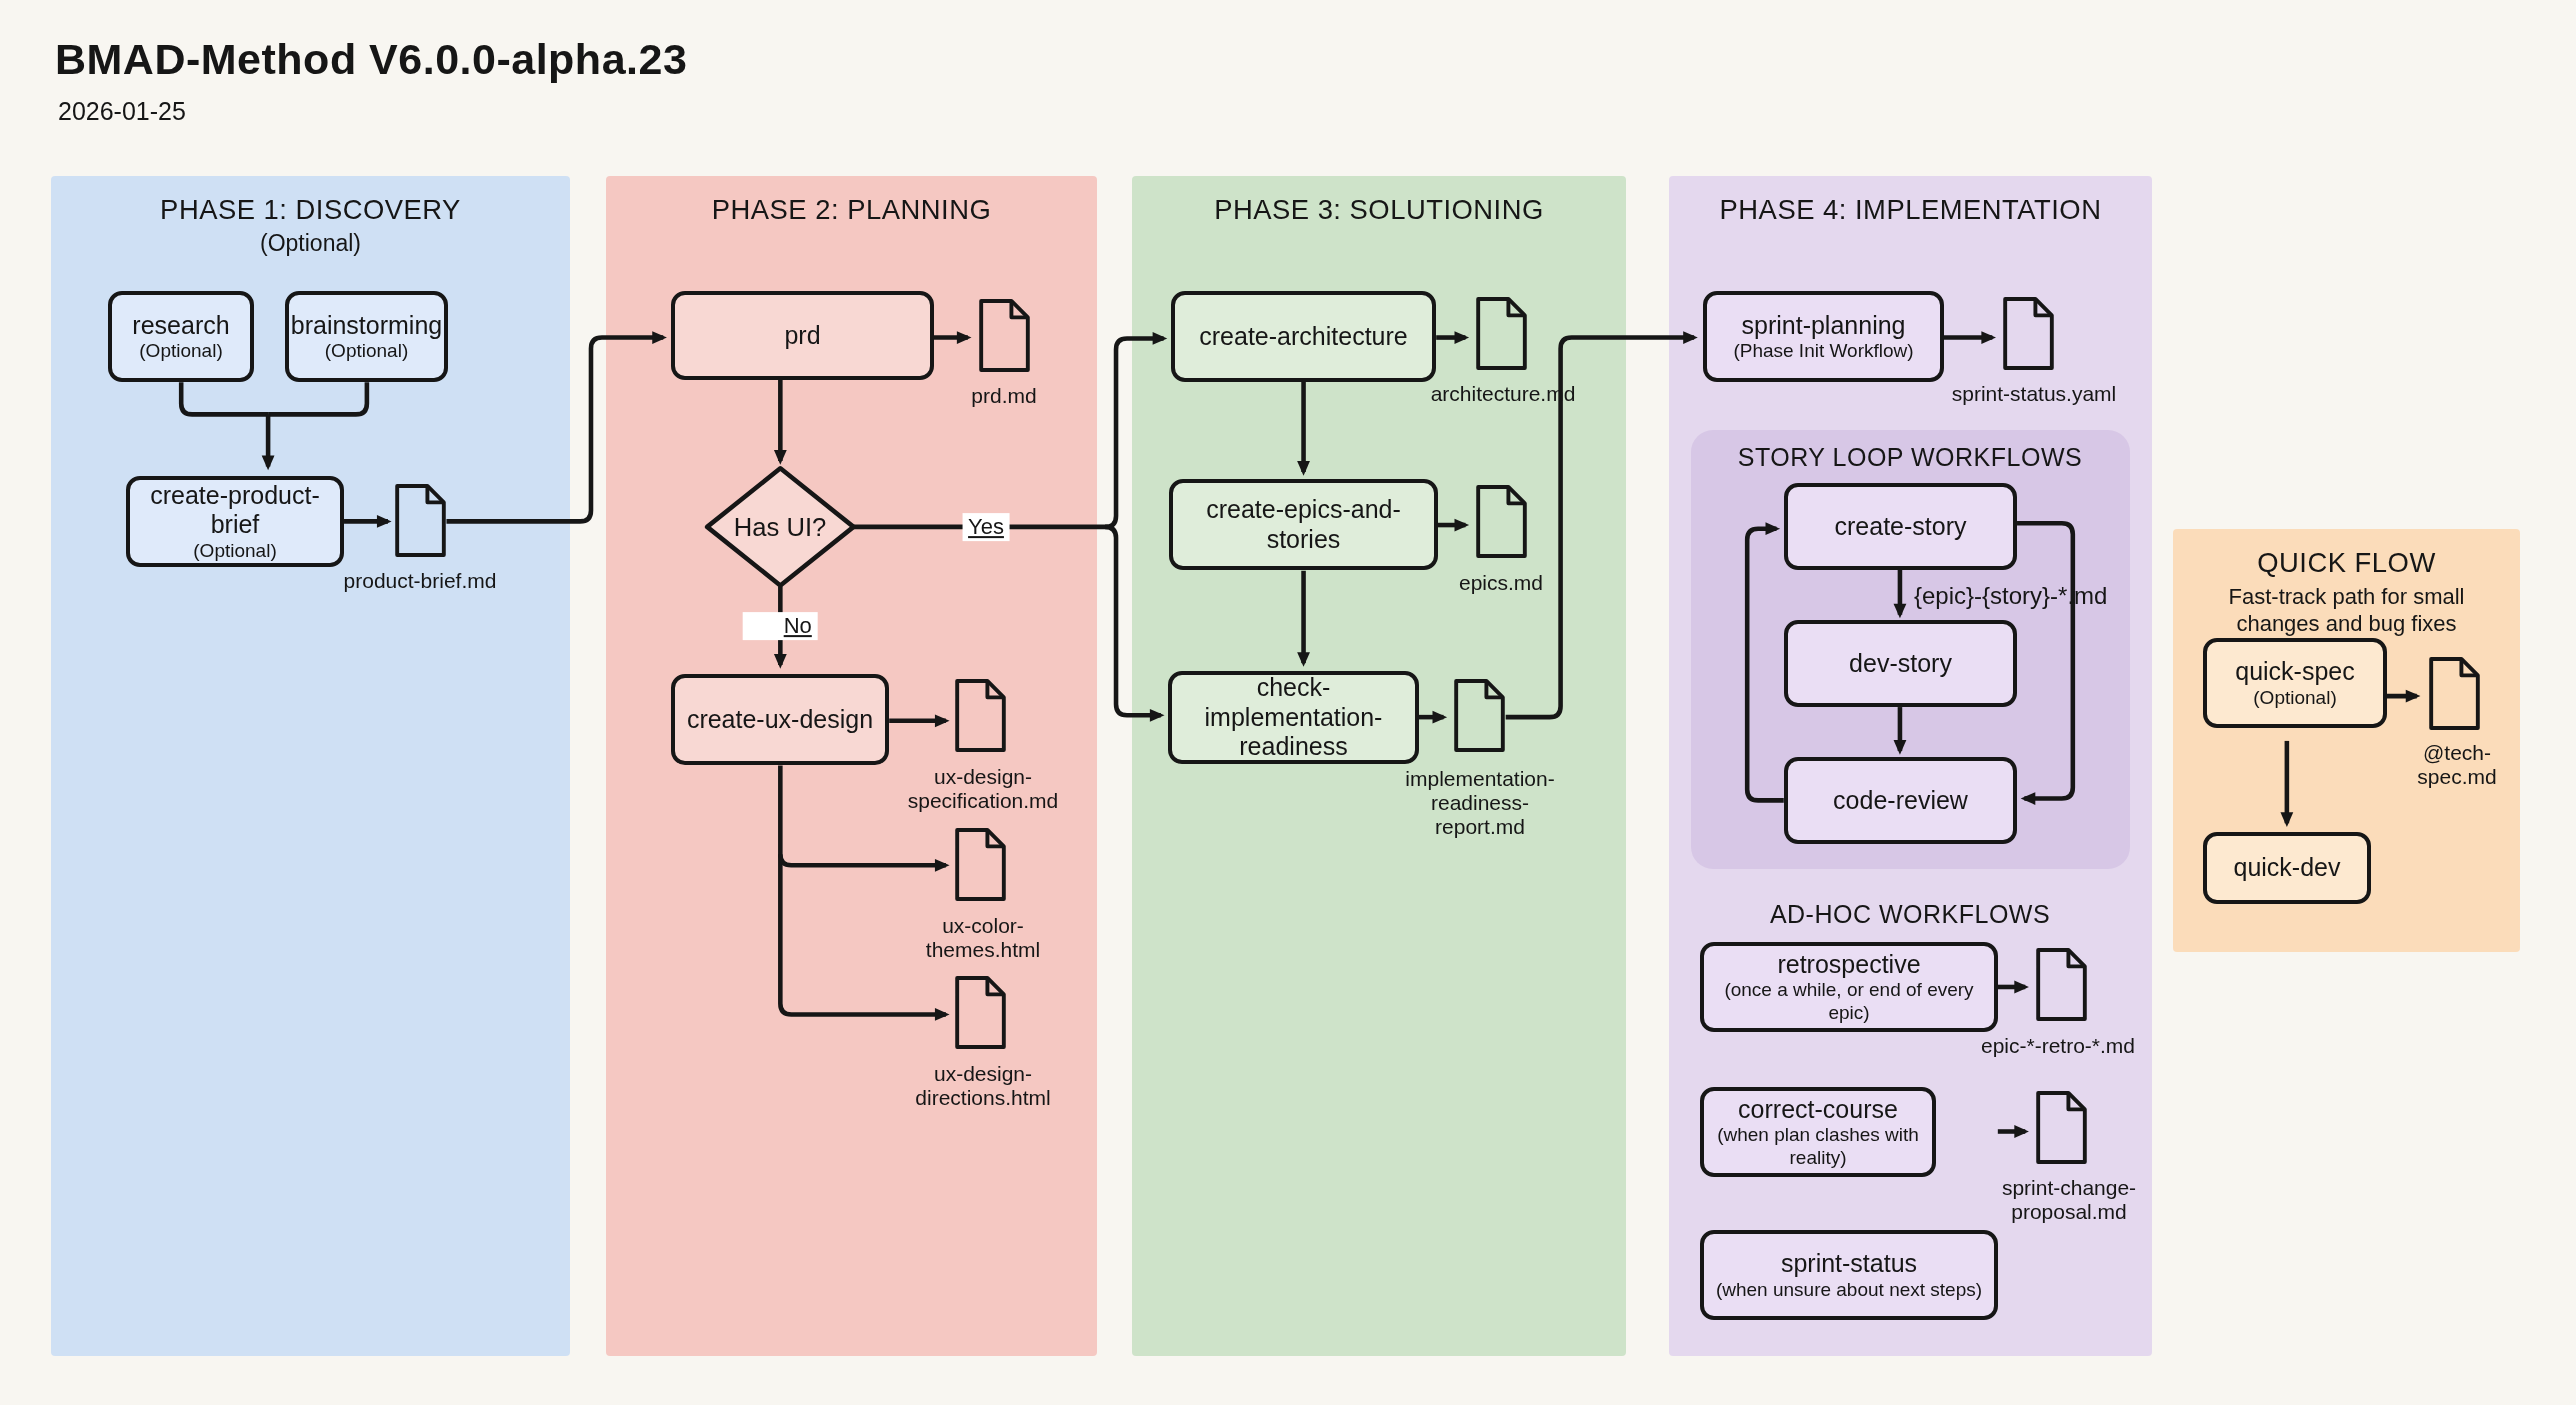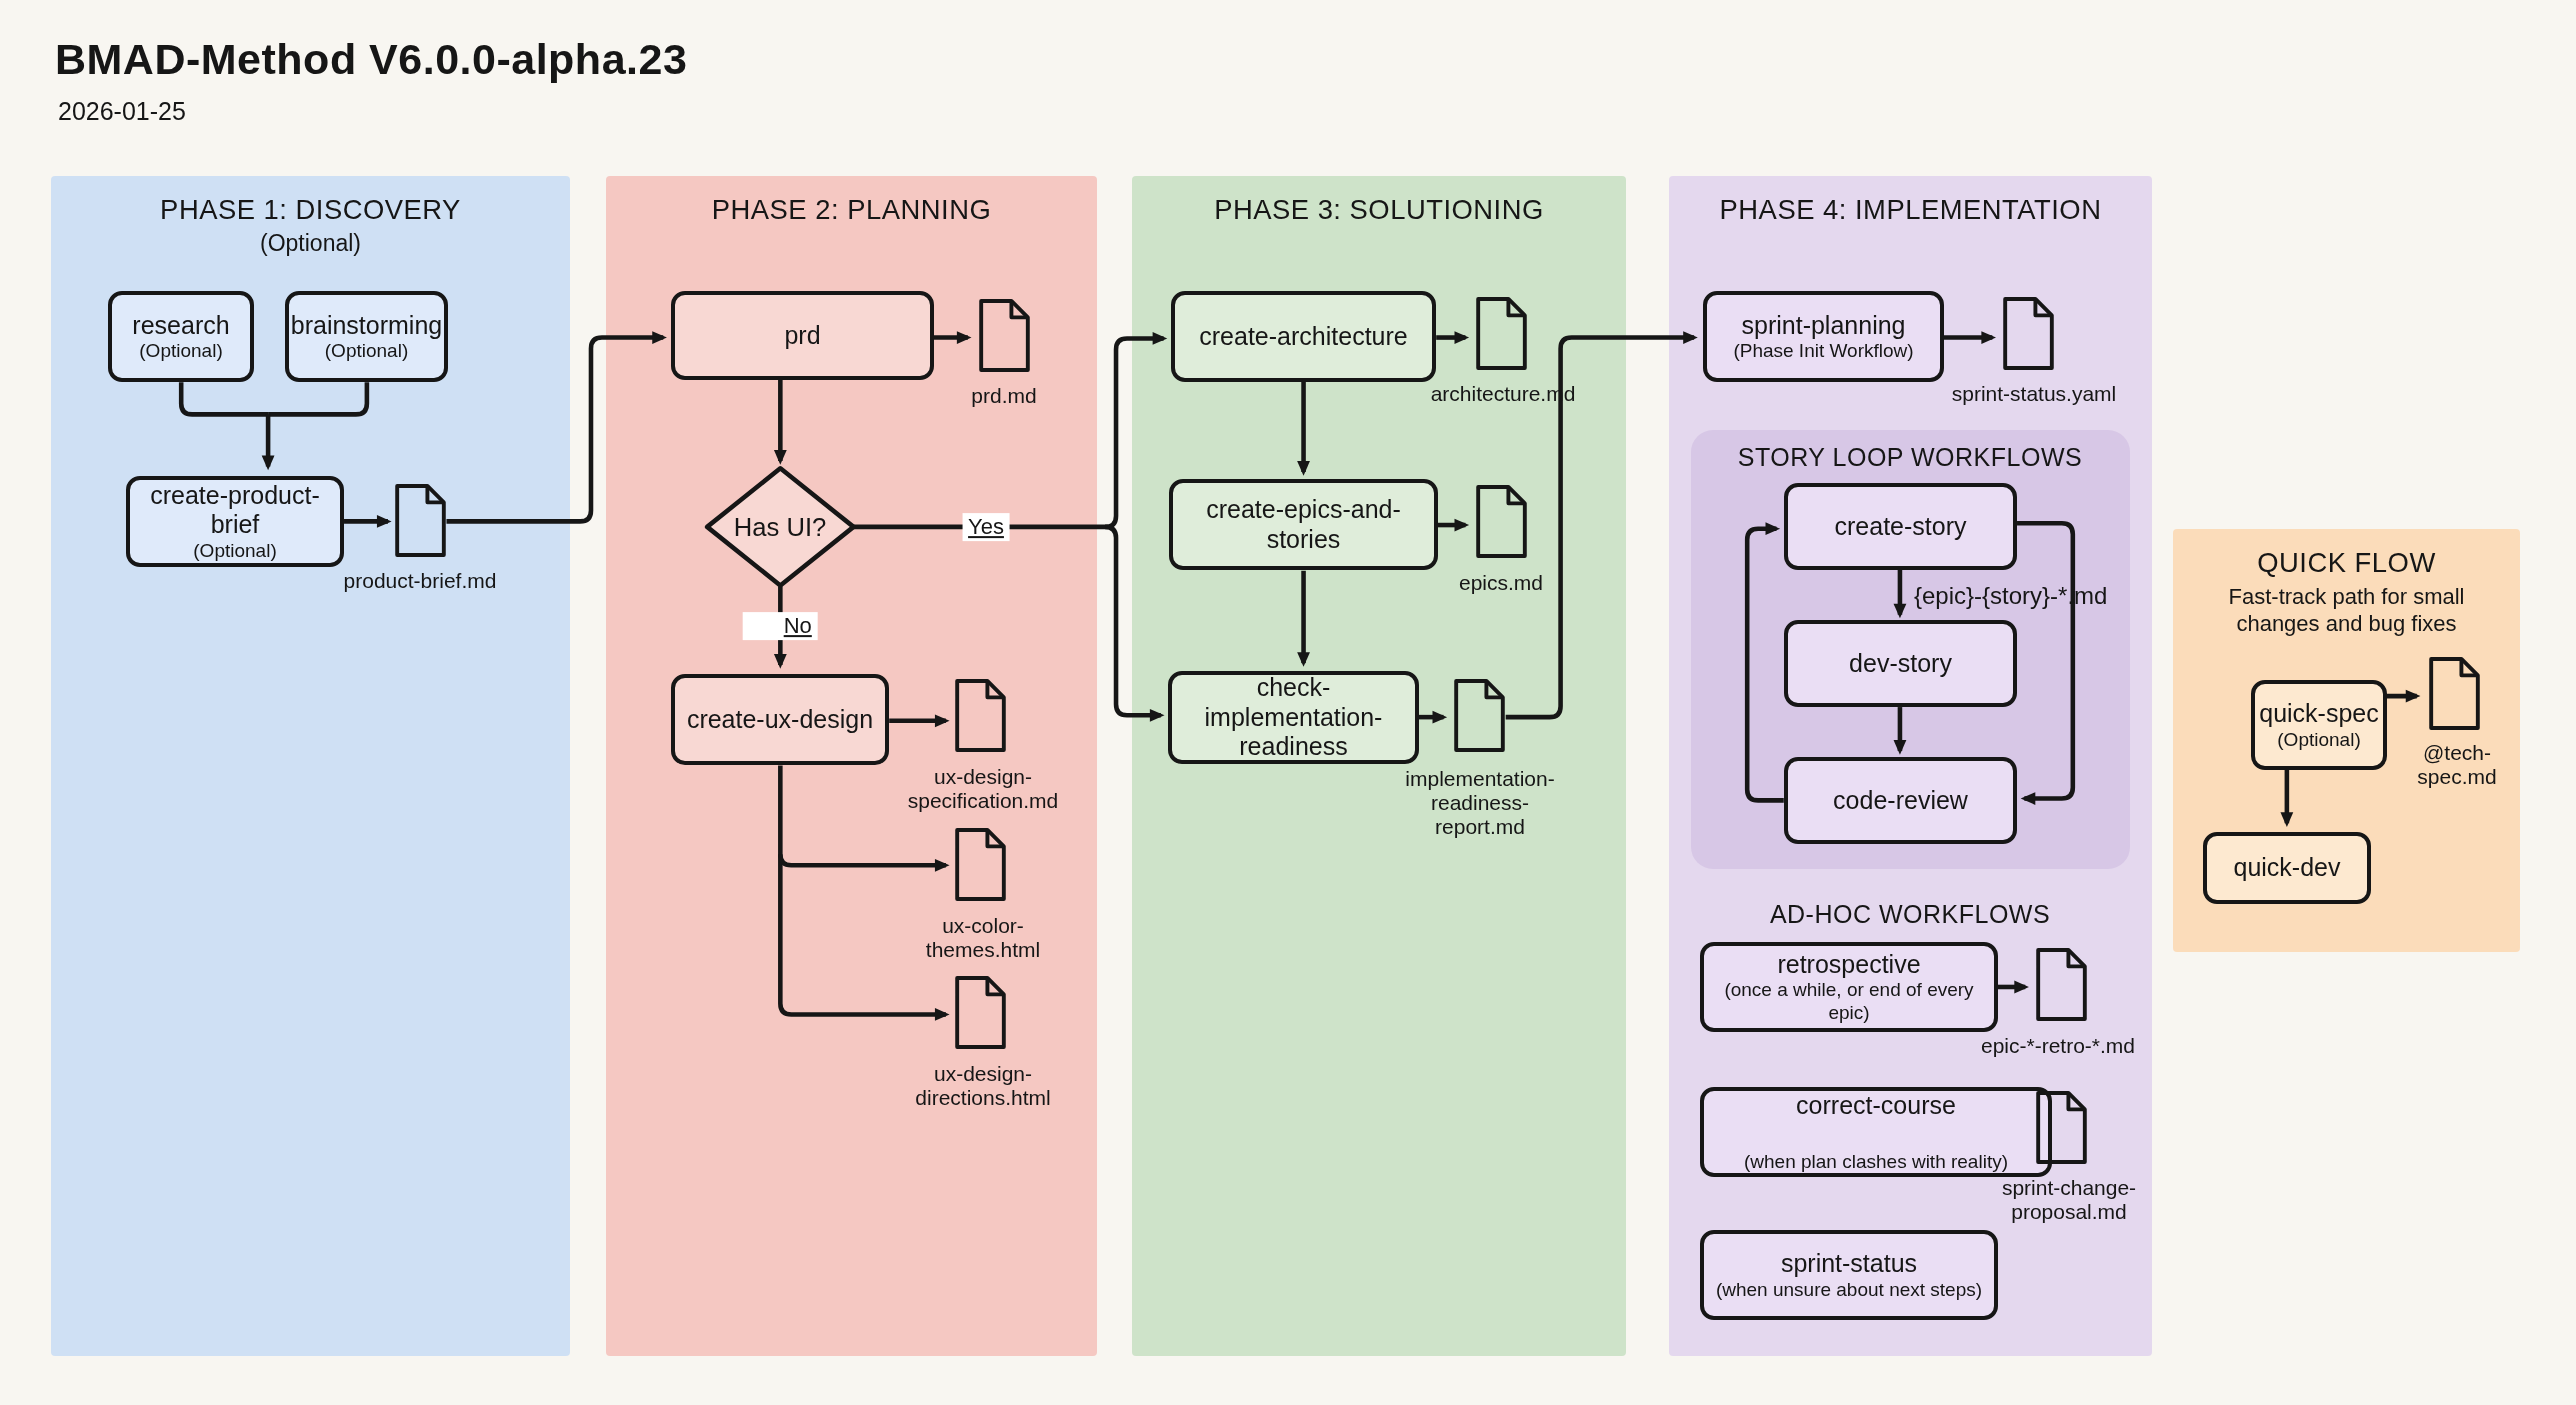--- a/index.html
+++ b/index.html
@@ -230,39 +230,39 @@
     <span class="nnote">(once a while, or end of every epic)</span>
   </div>
   <div class="doc" style="left:2033px;top:946px;">
     <svg class="docsvg" viewBox="0 0 66 88" width="57" height="77">
         <path d="M6 4 H41 L60 23 V84 H6 Z"></path>
         <path d="M41 4 V23 H60"></path>
       </svg>
   </div>
   <div class="doclabel" style="left:2058px;top:1034px;">epic-*-retro-*.md</div>
 
-  <div class="node fill4" style="left:1700px;top:1087px;width:352px;height:90px;justify-content:space-between;">
+  <div class="node fill4" style="left:1700px;top:1087px;width:236px;height:90px;">
     <span class="nlabel">correct-course</span>
     <span class="nnote">(when plan clashes with reality)</span>
   </div>
   <div class="doc" style="left:2033px;top:1089px;">
     <svg class="docsvg" viewBox="0 0 66 88" width="57" height="77">
         <path d="M6 4 H41 L60 23 V84 H6 Z"></path>
         <path d="M41 4 V23 H60"></path>
       </svg>
   </div>
   <div class="doclabel prewrap" style="left:2069px;top:1176px;">sprint-change-
 proposal.md</div>
 
   <div class="node fill4" style="left:1700px;top:1230px;width:298px;height:90px;">
     <span class="nlabel">sprint-status</span>
     <span class="nnote">(when unsure about next steps)</span>
   </div>
 
-  <div class="node fillq" style="left:2203px;top:680px;width:136px;height:90px;margin-left:48px;">
+  <div class="node fillq" style="left:2203px;top:638px;width:184px;height:90px;">
     <span class="nlabel">quick-spec</span>
     <span class="nnote">(Optional)</span>
   </div>
   <div class="doc" style="left:2426px;top:655px;">
     <svg class="docsvg" viewBox="0 0 66 88" width="57" height="77">
         <path d="M6 4 H41 L60 23 V84 H6 Z"></path>
         <path d="M41 4 V23 H60"></path>
       </svg>
   </div>
   <div class="doclabel prewrap" style="left:2457px;top:741px;">@tech-

